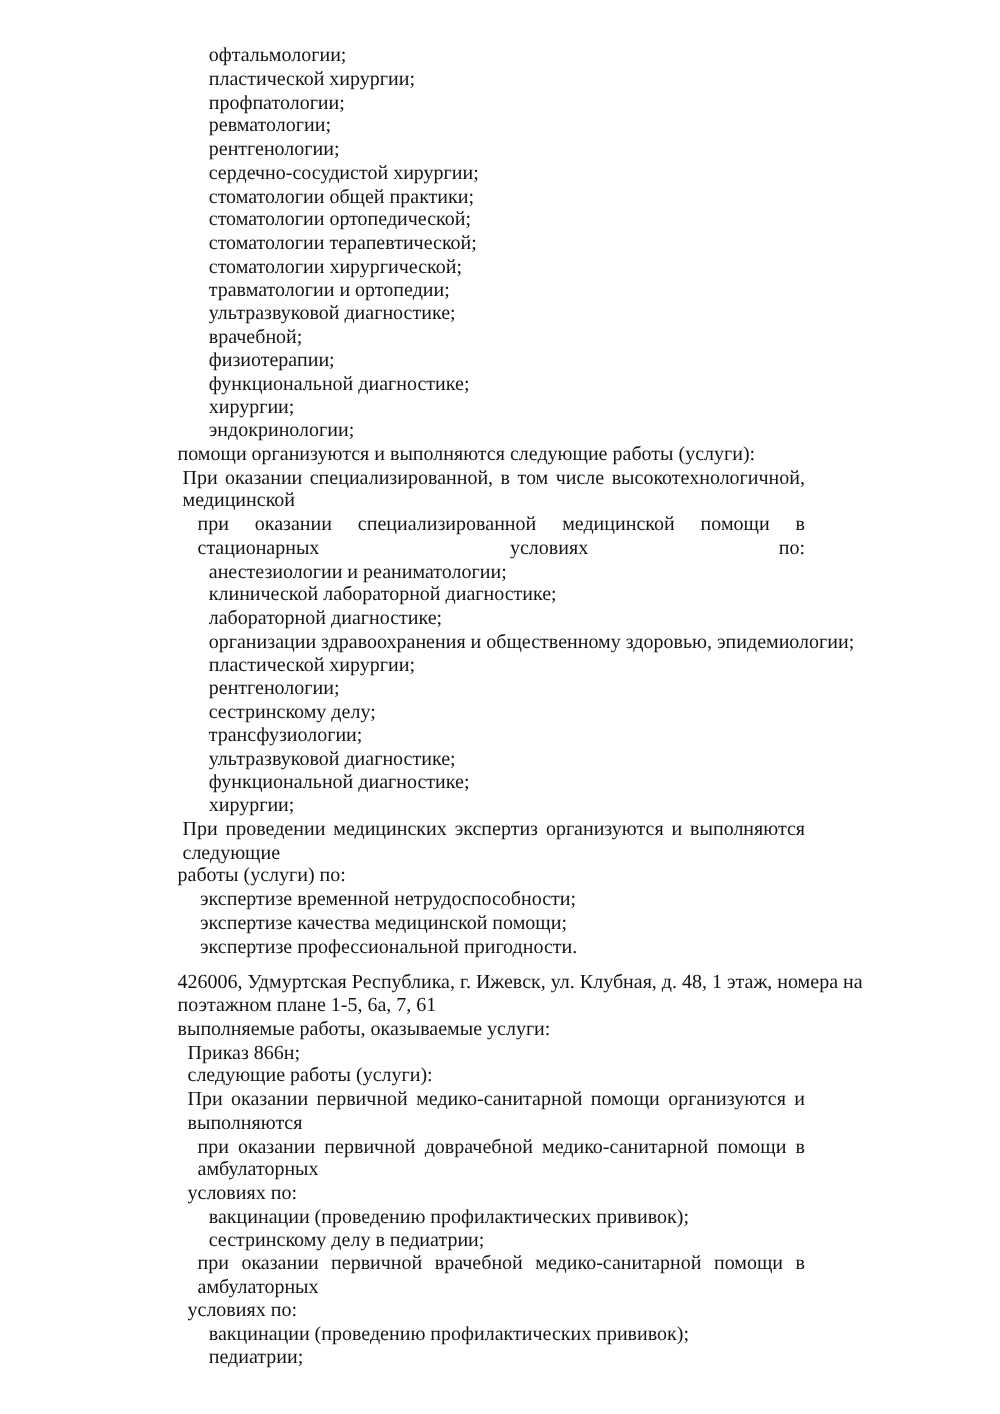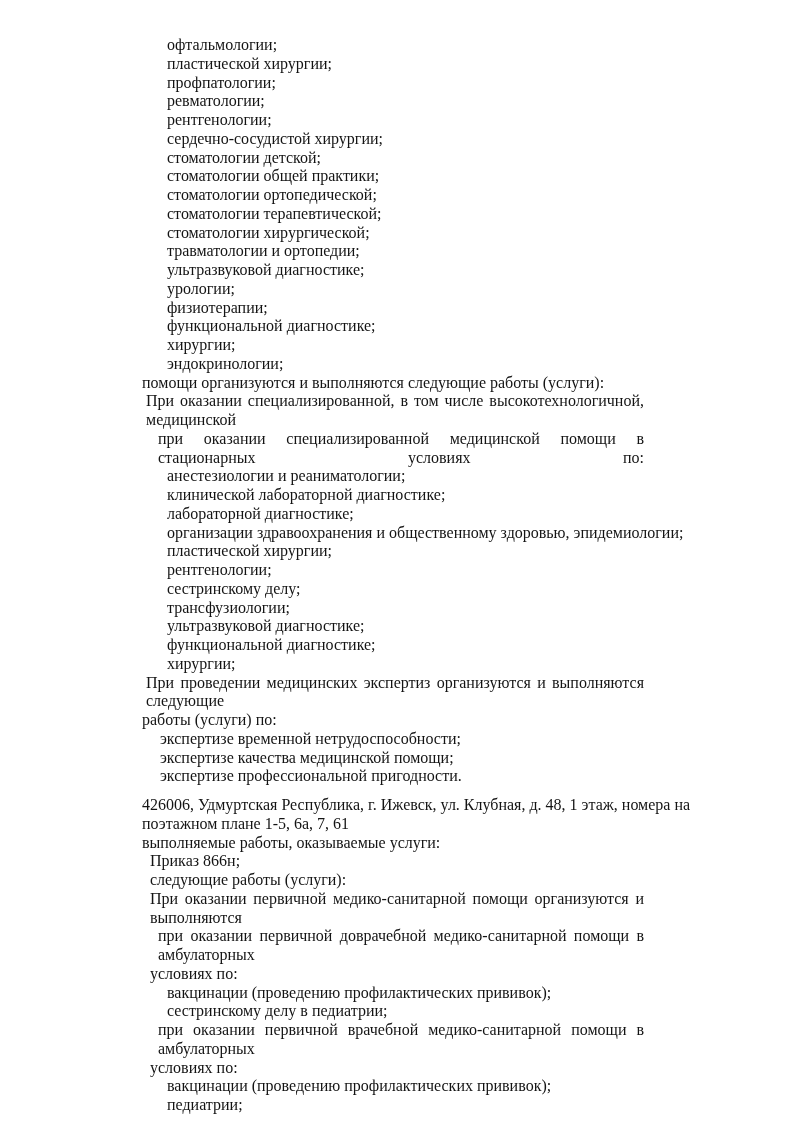--- a/index.html
+++ b/index.html
@@ -45,28 +45,27 @@
 
 <div class="page">
   <div class="doc" style="color: rgb(20, 20, 20);">
       <div class="section">
         <div class="ln i25">офтальмологии;</div>
         <div class="ln i25">пластической хирургии;</div>
         <div class="ln i25">профпатологии;</div>
         <div class="ln i25">ревматологии;</div>
         <div class="ln i25">рентгенологии;</div>
         <div class="ln i25">сердечно-сосудистой хирургии;</div>
-        <div class="ln i25">стоматологии детской;</div>
         <div class="ln i25">стоматологии общей практики;</div>
         <div class="ln i25">стоматологии ортопедической;</div>
         <div class="ln i25">стоматологии терапевтической;</div>
         <div class="ln i25">стоматологии хирургической;</div>
         <div class="ln i25">травматологии и ортопедии;</div>
         <div class="ln i25">ультразвуковой диагностике;</div>
-        <div class="ln i25">урологии;</div>
+        <div class="ln i25">врачебной;</div>
         <div class="ln i25">физиотерапии;</div>
         <div class="ln i25">функциональной диагностике;</div>
         <div class="ln i25">хирургии;</div>
         <div class="ln i25">эндокринологии;</div>
       </div>
       <div class="section">
         <div class="ln i0">помощи организуются и выполняются следующие работы (услуги):</div>
         <div class="ln i4 just">При оказании специализированной, в том числе высокотехнологичной, медицинской</div>
       </div>
       <div class="section">

